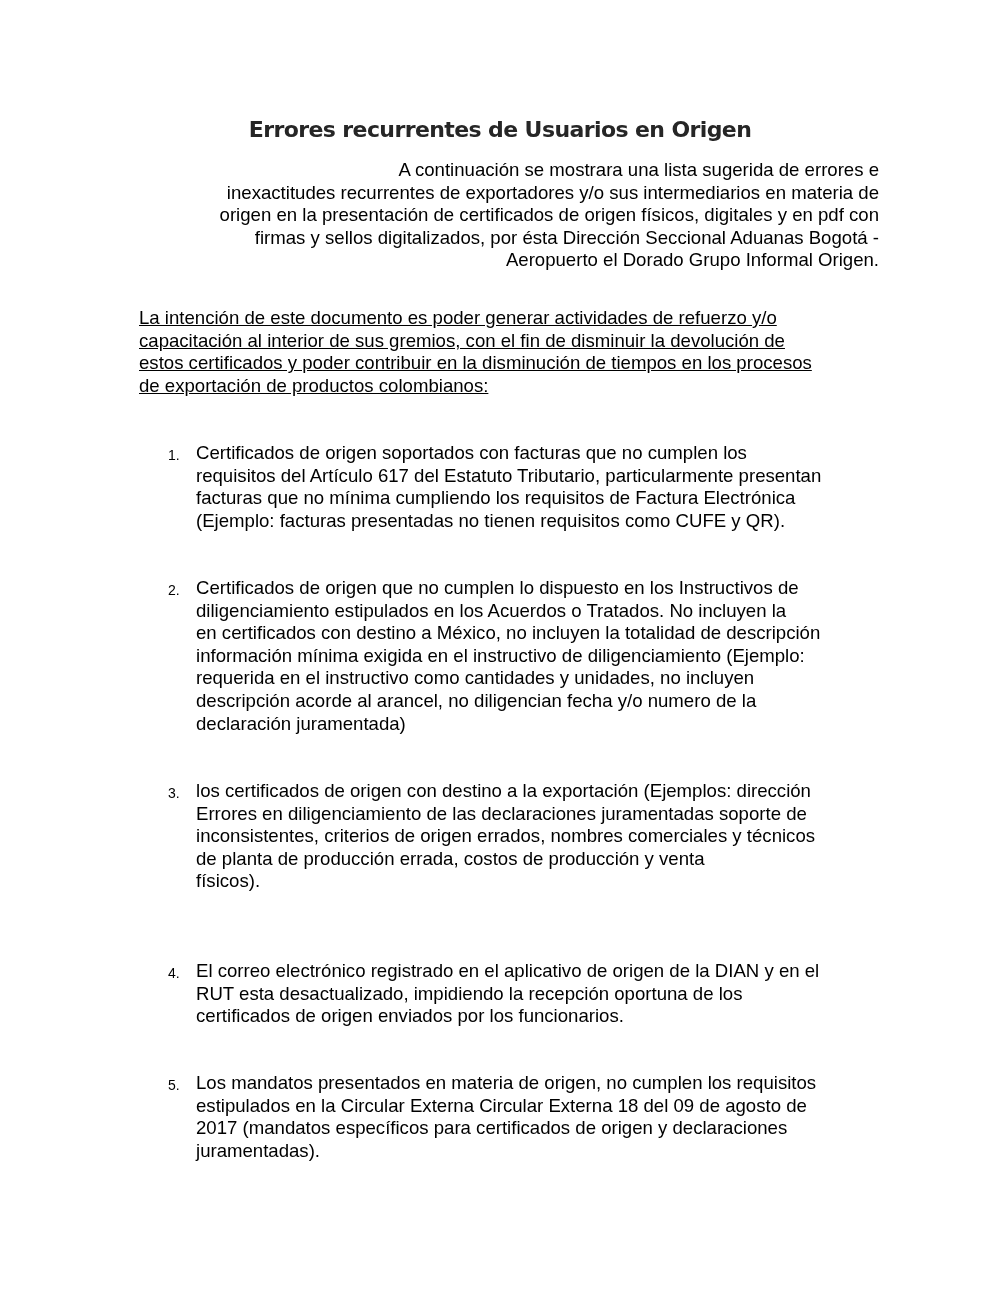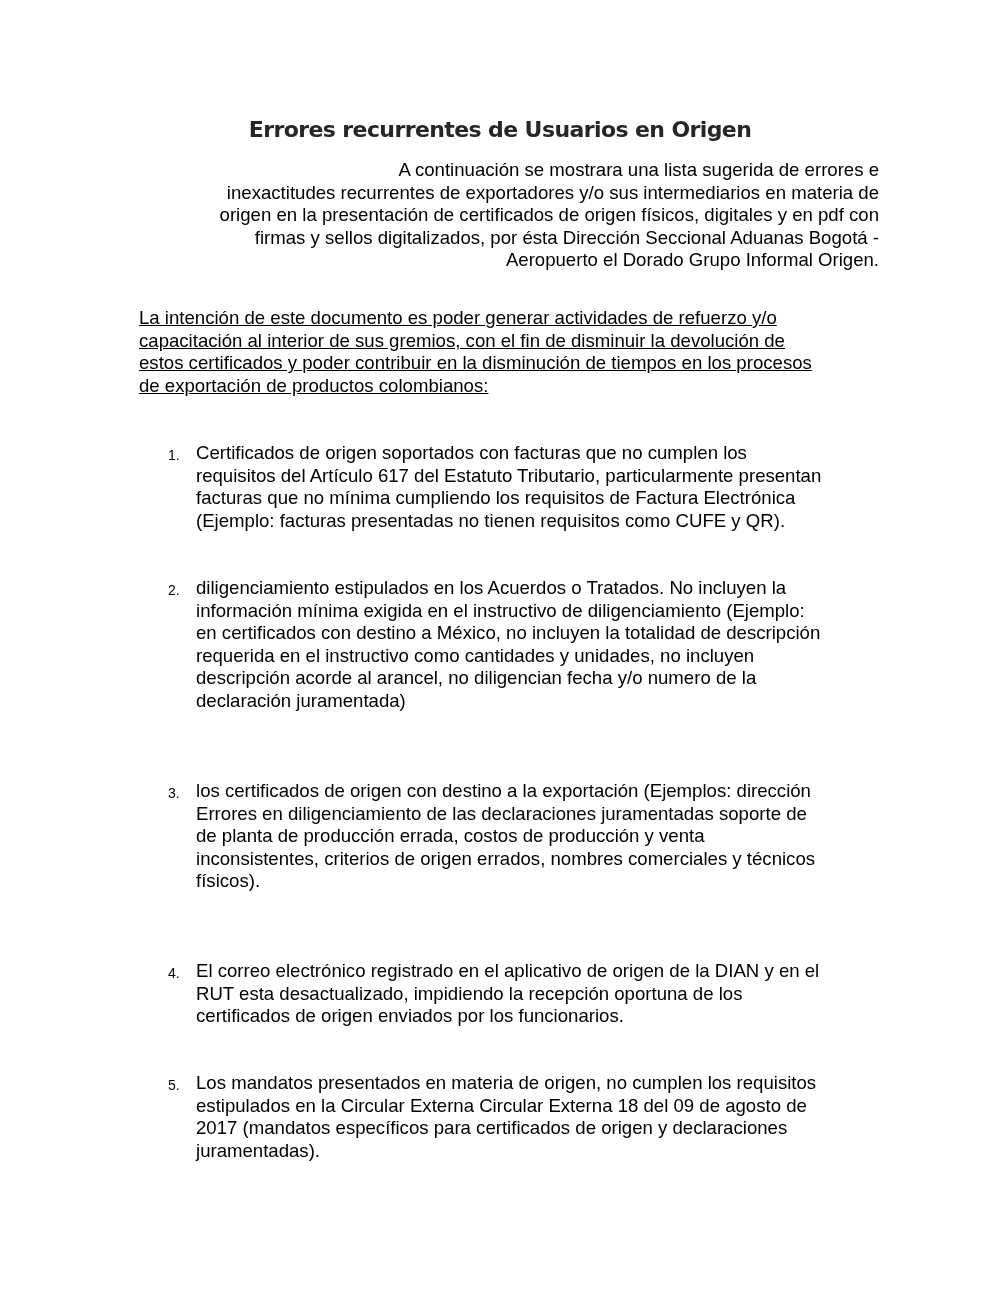--- a/index.html
+++ b/index.html
@@ -49,36 +49,37 @@
       <span class="line">Certificados de origen soportados con facturas que no cumplen los</span>
       <span class="line">requisitos del Artículo 617 del Estatuto Tributario, particularmente presentan</span>
       <span class="line">facturas que no mínima cumpliendo los requisitos de Factura Electrónica</span>
       <span class="line">(Ejemplo: facturas presentadas no tienen requisitos como CUFE y QR).</span>
     </div>
   </div>
 
   <div class="item" style="top:577px;">
     <span class="num">2.</span>
     <div class="item-text">
+      <span class="line">Certificados de origen que no cumplen lo dispuesto en los Instructivos de</span>
       <span class="line">diligenciamiento estipulados en los Acuerdos o Tratados. No incluyen la</span>
+      <span class="line">en certificados con destino a México, no incluyen la totalidad de descripción</span>
       <span class="line">información mínima exigida en el instructivo de diligenciamiento (Ejemplo:</span>
-      <span class="line">en certificados con destino a México, no incluyen la totalidad de descripción</span>
       <span class="line">requerida en el instructivo como cantidades y unidades, no incluyen</span>
       <span class="line">descripción acorde al arancel, no diligencian fecha y/o numero de la</span>
       <span class="line">declaración juramentada)</span>
     </div>
   </div>
 
   <div class="item" style="top:780px;">
     <span class="num">3.</span>
     <div class="item-text">
       <span class="line">los certificados de origen con destino a la exportación (Ejemplos: dirección</span>
       <span class="line">Errores en diligenciamiento de las declaraciones juramentadas soporte de</span>
+      <span class="line">inconsistentes, criterios de origen errados, nombres comerciales y técnicos</span>
       <span class="line">de planta de producción errada, costos de producción y venta</span>
-      <span class="line">inconsistentes, criterios de origen errados, nombres comerciales y técnicos</span>
       <span class="line">físicos).</span>
     </div>
   </div>
 
   <div class="item" style="top:960px;">
     <span class="num">4.</span>
     <div class="item-text">
       <span class="line">El correo electrónico registrado en el aplicativo de origen de la DIAN y en el</span>
       <span class="line">RUT esta desactualizado, impidiendo la recepción oportuna de los</span>
       <span class="line">certificados de origen enviados por los funcionarios.</span>

